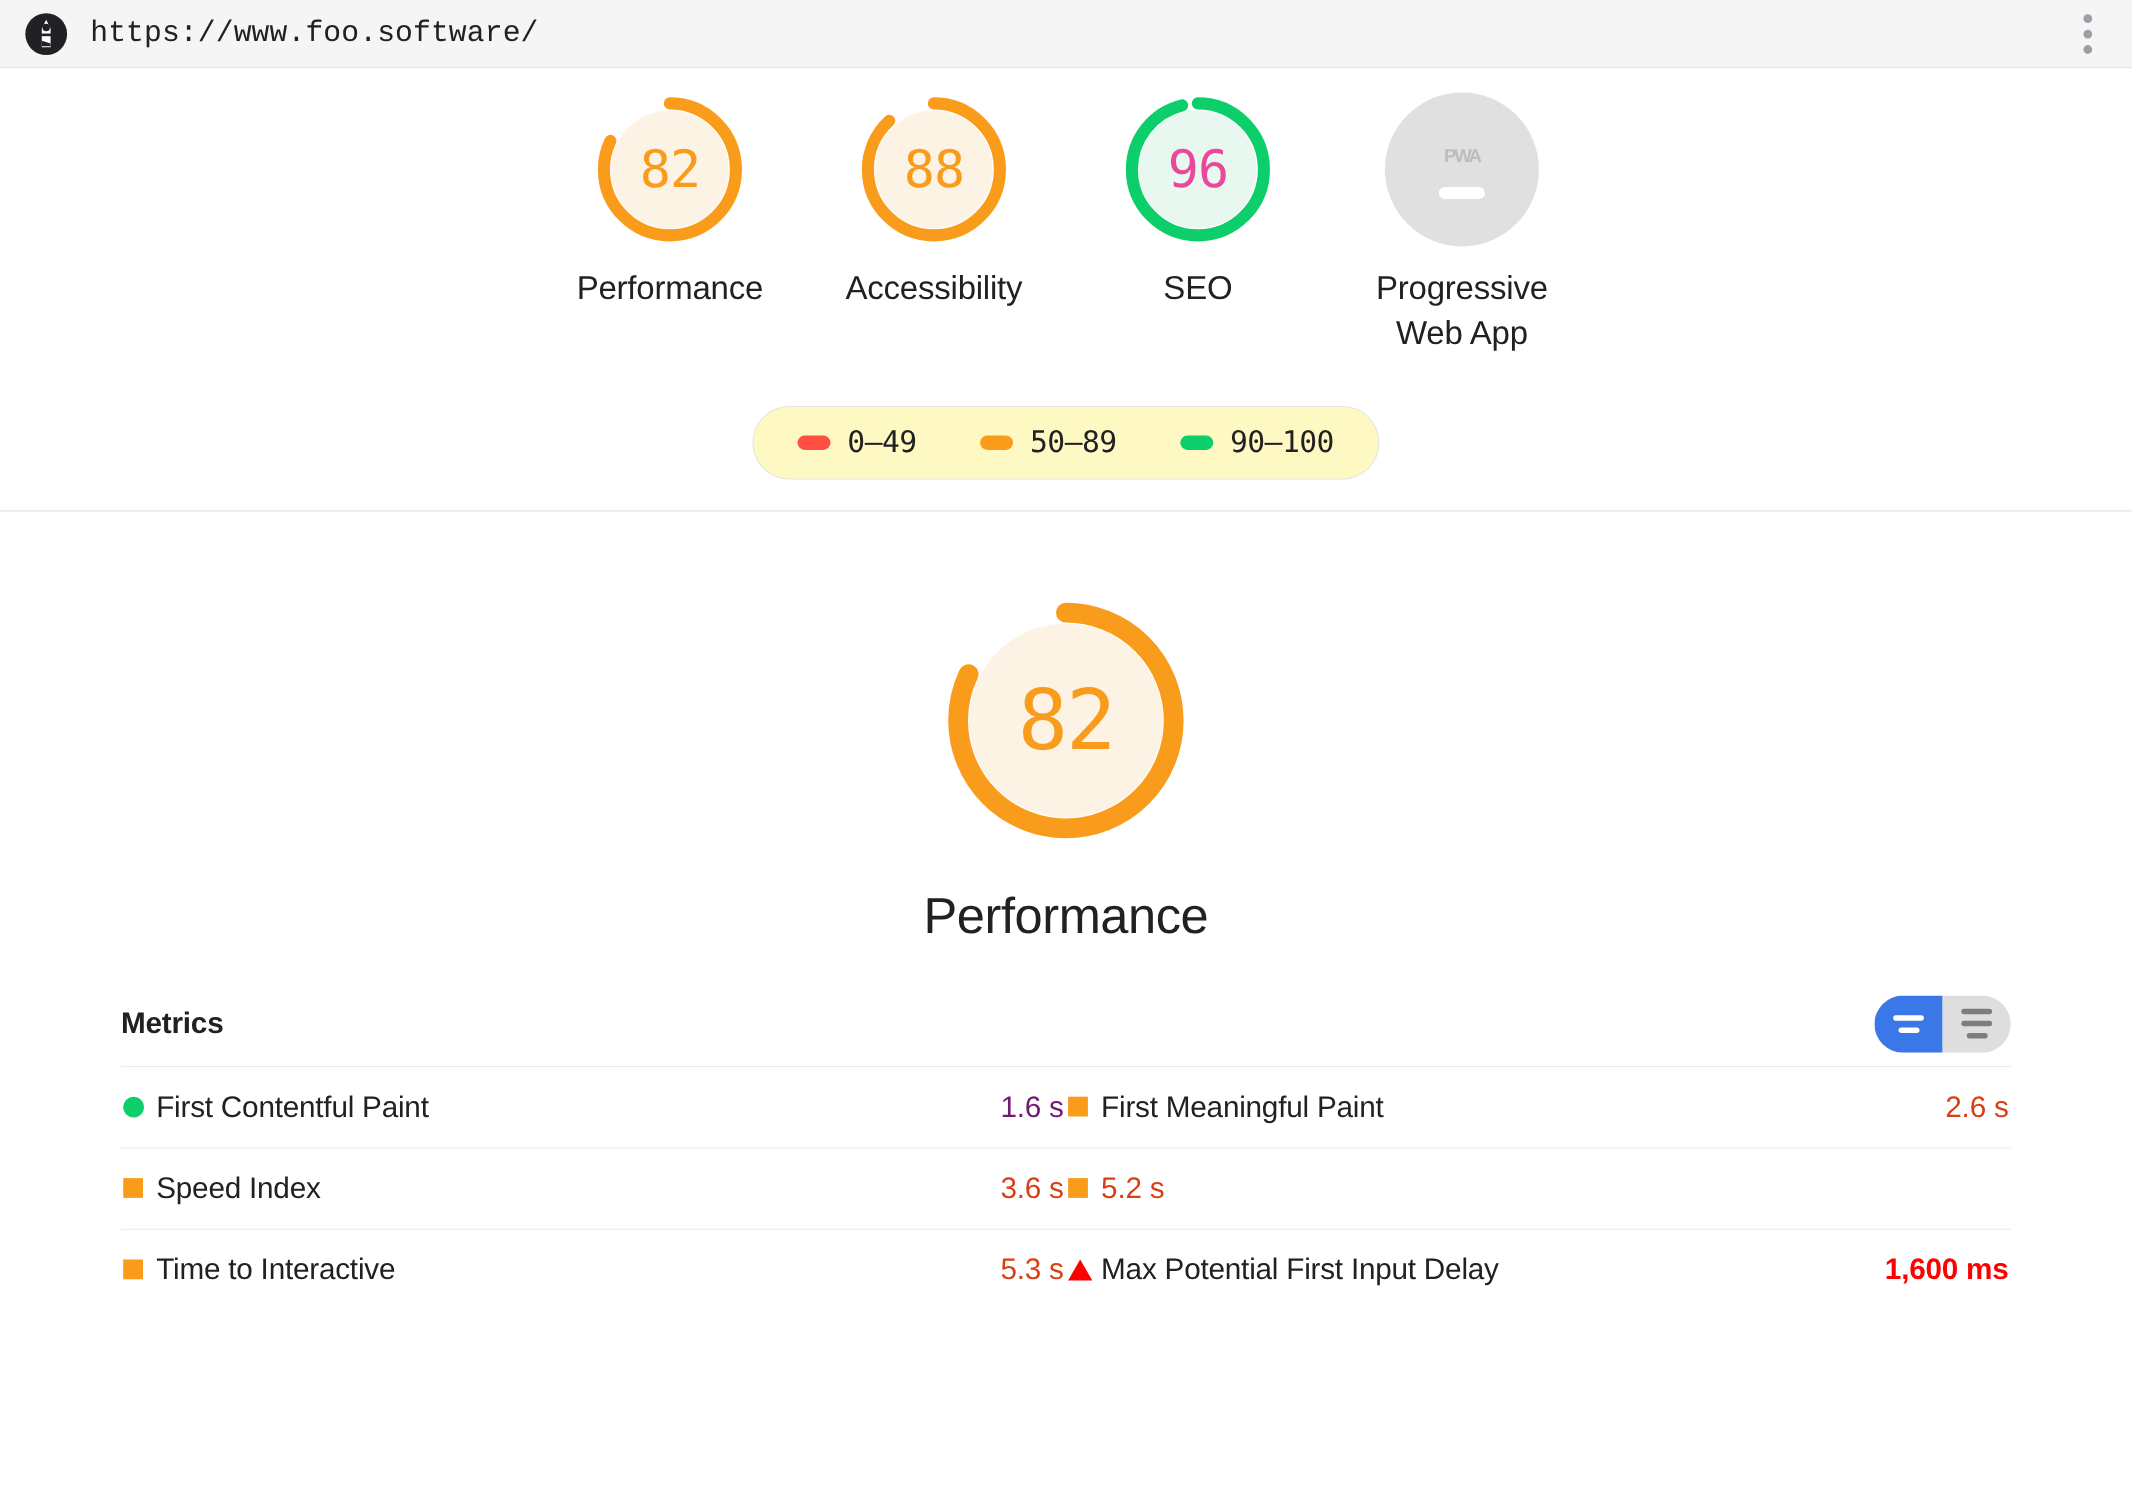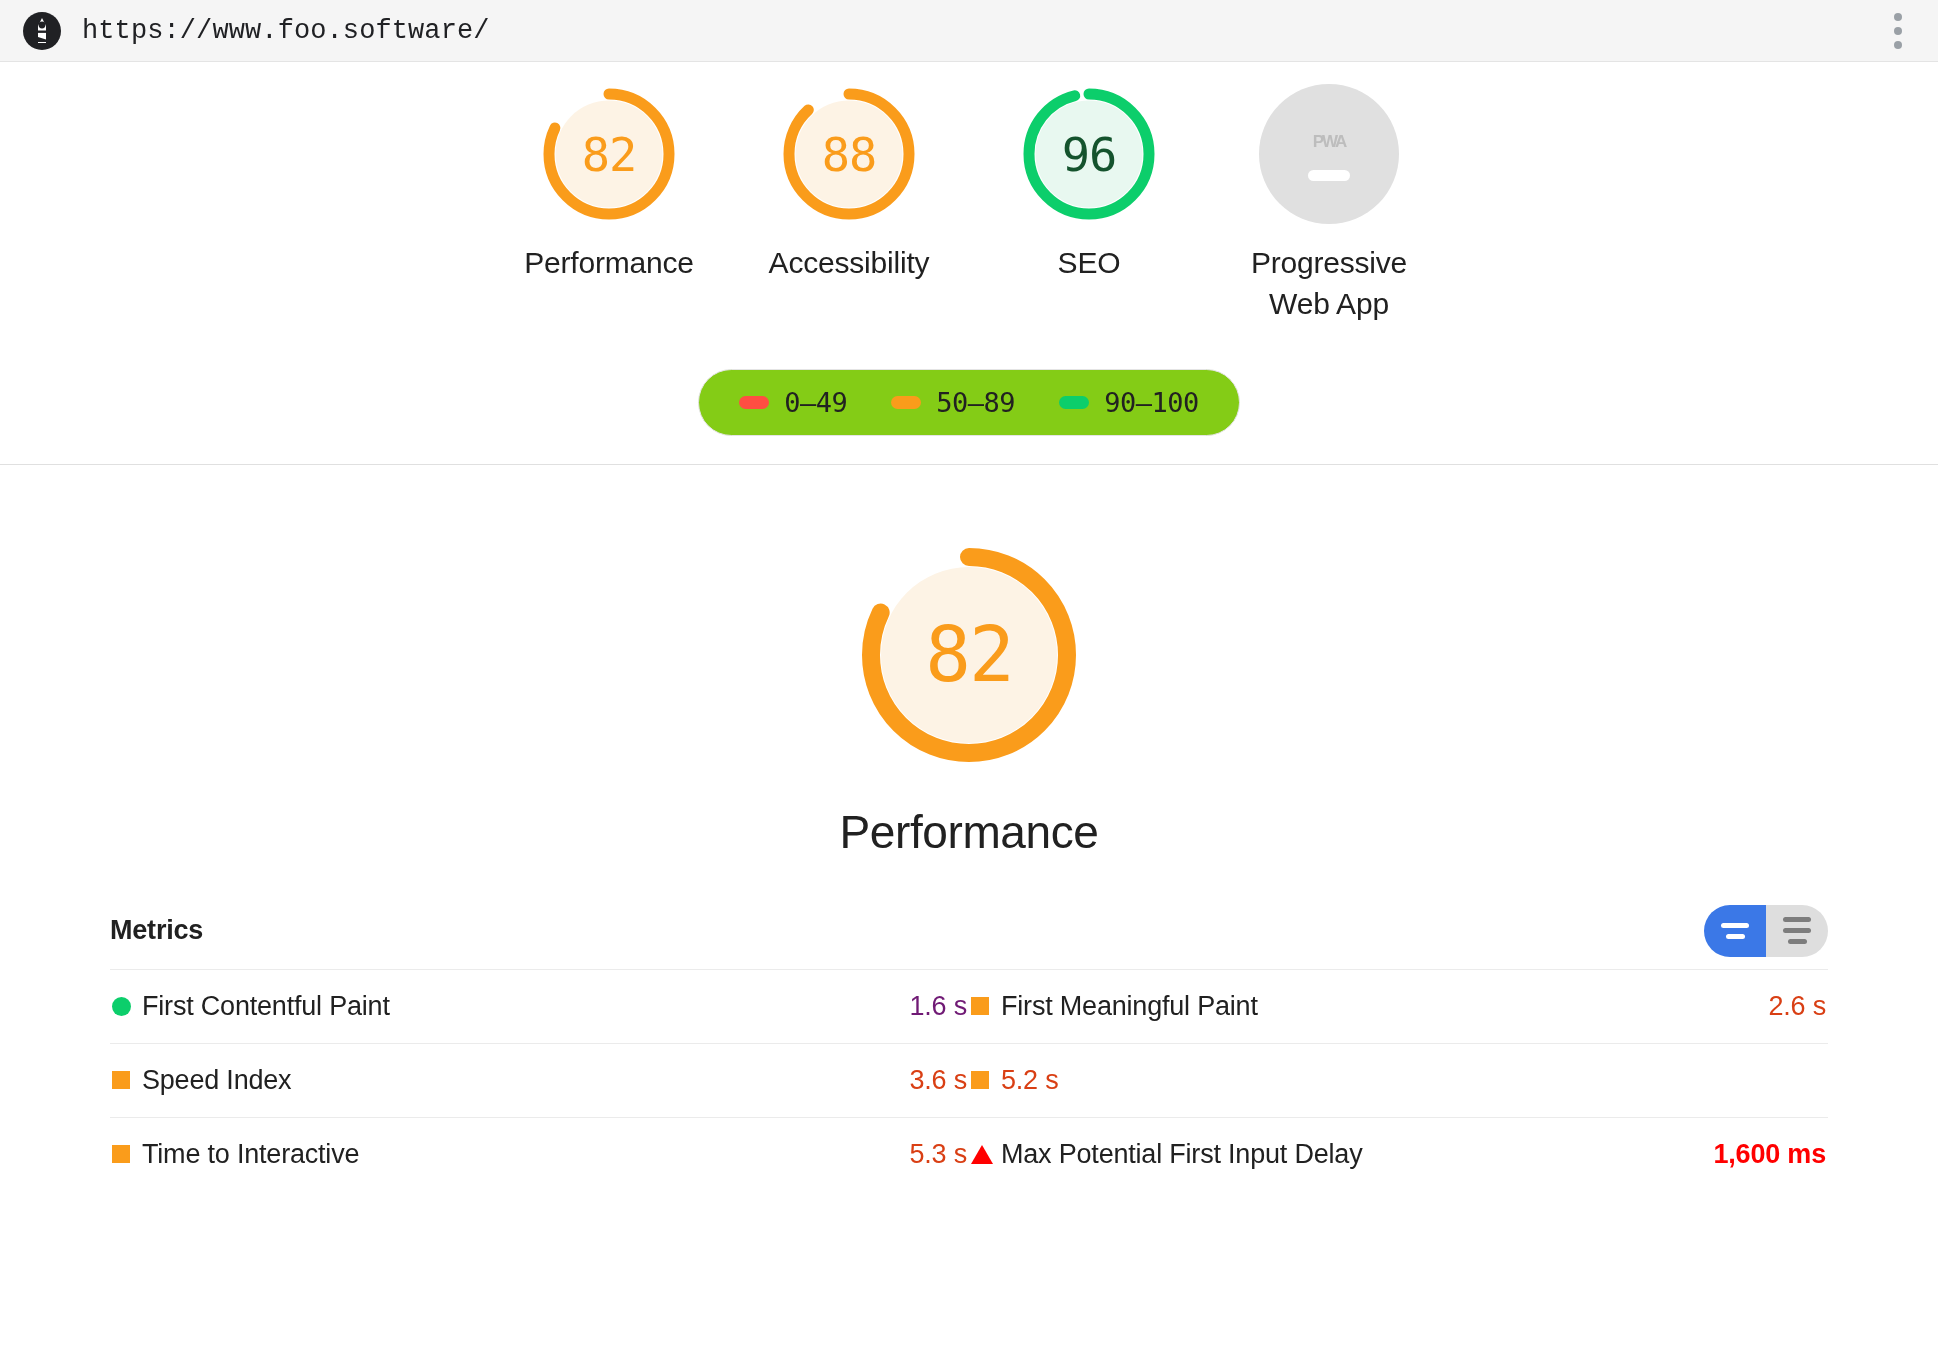--- a/index.html
+++ b/index.html
@@ -124,22 +124,22 @@
     display: flex;
     justify-content: center;
     margin-top: 44px;
   }
   .legend {
     border: 1px solid #e4e4e4;
     border-radius: 44px;
     padding: 17px 40px;
     display: flex;
     align-items: flex-end;
-    gap: 44px;
-    background: #84cc16;
+    gap: 58px;
+    background: #fef9c3;
   }
   .legend-item {
     display: flex;
     align-items: center;
     gap: 15px;
   }
   .legend-swatch {
     width: 30px; height: 13px;
     border-radius: 7px;
     display: block;
@@ -298,21 +298,21 @@
           <div class="gauge-num" style="color: rgb(250, 156, 27);">88</div>
         </div>
         <div class="gauge-label">Accessibility</div>
       </div>
       <div class="gauge-item">
         <div class="gauge-wrap">
           <svg viewBox="0 0 140 140">
     <circle cx="70" cy="70" r="53.5" fill="#e8f8f0"></circle>
     <circle cx="70" cy="70" r="60" fill="none" stroke="#0cce6b" stroke-width="11" stroke-linecap="round" stroke-dasharray="361.9114736935441 15.079644737231035" transform="rotate(-90 70 70)"></circle>
           </svg>
-          <div class="gauge-num" style="color: #14532d;">96</div>
+          <div class="gauge-num" style="color: #ec4899;">96</div>
         </div>
         <div class="gauge-label">SEO</div>
       </div>
       <div class="gauge-item">
         <div class="pwa-badge">
           <div class="pwa-text">PWA</div>
           <div class="pwa-dash"></div>
         </div>
         <div class="gauge-label">Progressive<br>Web App</div>
       </div>

